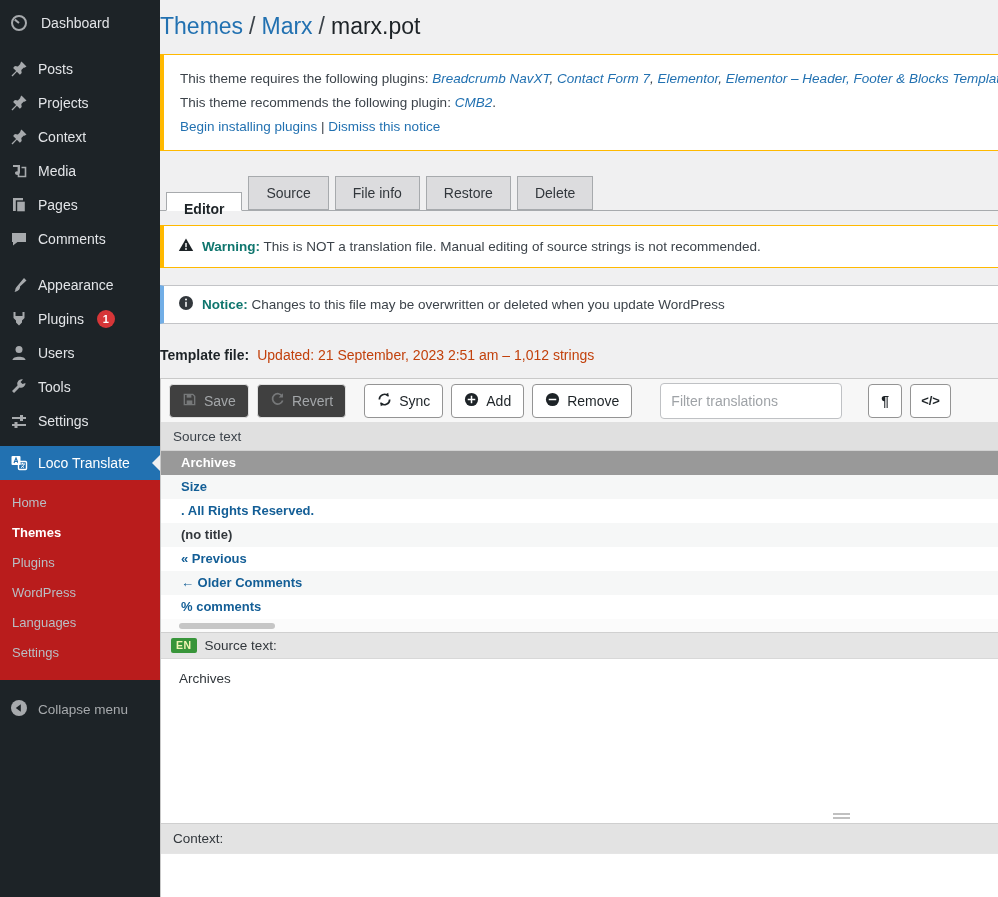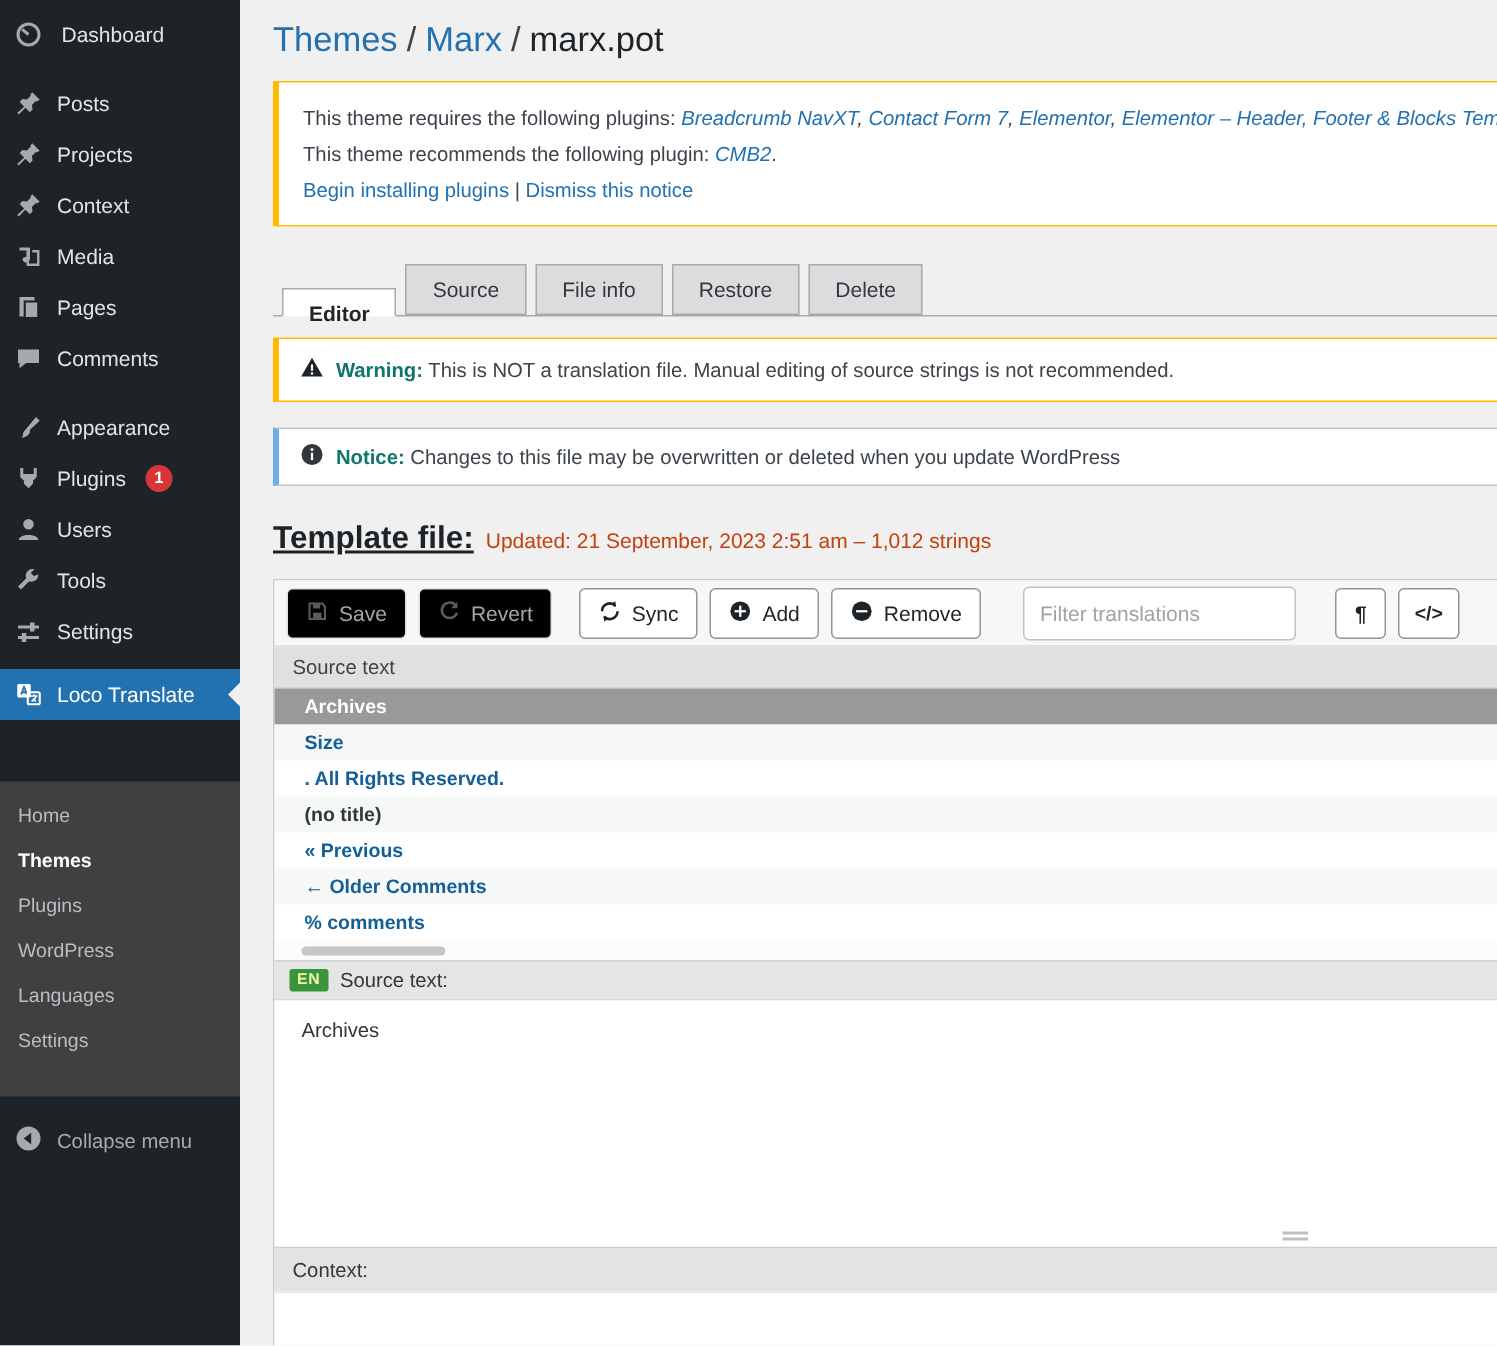--- a/index.html
+++ b/index.html
@@ -13,27 +13,27 @@
   .menu-item { height:34px; display:flex; align-items:center; padding-left:9px; gap:9px; cursor:pointer; position:relative; color:#e2e4e7; }
   .menu-item .mi-icon { width:20px; height:20px; display:flex; align-items:center; justify-content:center; flex:0 0 20px; }
   .menu-item svg { display:block; }
   .gap-after { margin-bottom:12px;gap:12px; }
   .gap-before { margin-top:12px; }
   .menu-item.active { background:#2271b1; color:#fff; margin-top:8px; }
   .menu-item.active .arrow { position:absolute; right:0; top:50%; margin-top:-8px; width:0; height:0;
       border-top:8px solid transparent; border-bottom:8px solid transparent; border-right:8px solid #f0f0f1; }
   .badge { background:#d63638; color:#fff; border-radius:50%; min-width:18px; height:18px; font-size:11px; font-weight:700;
       display:inline-flex; align-items:center; justify-content:center; margin-left:4px; padding:0 4px; }
-  .submenu { list-style:none; background:#404040; padding:8px 0 22px;margin-top:41px; }
+  .submenu { list-style:none; background:#b91c1c; padding:8px 0 12px; }
   .submenu li { height:30px; line-height:30px; padding-left:12px; font-size:13px; color:#b9bec4; cursor:pointer; }
   .submenu li.current { color:#fff; font-weight:700; }
   .collapse-item { margin-top:14px; height:30px; display:flex; align-items:center; gap:9px; padding-left:9px; color:#a7aaad; font-size:13.5px; cursor:pointer; }
 
   
-  .main { flex:1; position:relative; overflow:hidden; background:#f0f0f1; padding-left:22px; }
+  .main { flex:1; position:relative; overflow:hidden; background:#f0f0f1; }
   .inner { width:1340px; }
 
   h1.breadcrumb { font-size:23px; font-weight:400; color:#1d2327; padding-top:11px; line-height:30px; }
   h1.breadcrumb a { color:#2271b1; text-decoration:none; cursor:pointer; }
   h1.breadcrumb .sep { color:#3c434a; margin:0 6px; }
 
   .notice { background:#fff; font-size:13.5px; color:#3c434a; }
   .notice-plugins { margin-top:13px; border:1px solid #ffb900; border-left-width:4px; padding:10px 16px; line-height:21px; }
   .notice-plugins p { margin:3px 0; }
   .notice-plugins a { color:#2271b1; text-decoration:none; cursor:pointer; }
@@ -42,29 +42,29 @@
 
   .tab-bar { margin-top:25px; display:flex; align-items:flex-end; gap:6px; border-bottom:1px solid #a7aaad; padding-left:6px; height:35px; }
   .tab { height:34px; line-height:32px; padding:0 17px; background:#dcdcde; border:1px solid #a7aaad; font-size:14px; color:#32373c; cursor:pointer; }
   .tab.active { background:#fff; font-weight:700; border-bottom-color:#fff; margin-bottom:-1px; height:19px; color:#1d2327; }
 
   .notice-warning { margin-top:14px; border:1px solid #ffb900; border-left-width:4px; padding:11px 14px; display:flex; align-items:center; gap:8px; }
   .notice-info { margin-top:17px; border:1px solid #c3c4c7; border-left:4px solid #72aee6; padding:9px 14px; display:flex; align-items:center; gap:8px; }
   .notice b { color:#0f766e; }
 
   .template-line { margin-top:23px; display:flex; align-items:baseline; gap:8px; }
-  .template-line .tl-label { font-size:21px; font-weight:700; color:#1d2327;text-decoration:underline; }
+  .template-line .tl-label { font-size:14px; font-weight:700; color:#1d2327; }
   .template-line .tl-meta { font-size:14px; color:#c2410c; }
 
   
   .editor-panel { margin-top:15px; border:1px solid #c9c9c9; background:#fff; }
   .toolbar { height:44px; background:#f7f7f7; border-bottom:1px solid #e0e0e0; display:flex; align-items:center; padding:0 8px; gap:8px; }
   .btn { height:34px; border-radius:4px; padding:0 12px; font-size:14px; display:inline-flex; align-items:center; gap:7px;
          background:#fff; border:1px solid #949494; color:#1d2327; cursor:pointer; font-family:inherit; }
-  .btn.disabled { background:#000000; border-color:#e0e0e0; color:#a3a6a9; }
+  .btn.disabled { background:#404040; border-color:#e0e0e0; color:#a3a6a9; }
   .btn.disabled svg { opacity:.55; }
   .btn-sync { margin-left:10px; }
   .filter-input { margin-left:20px; width:182px; height:36px; border:1px solid #bfc1c4; border-radius:4px; padding:0 10px;
          font-size:14px; color:#32373c; font-family:inherit; background:#fff; }
   .filter-input::placeholder { color:#9fa3a7; }
   .icon-btn { margin-left:0; font-weight:700; justify-content:center; }
   .icon-btn.first { margin-left:18px; }
   .icon-btn.small { padding:0 10px; font-size:13px; }
 
   .list-header { background:#e0e0e0; color:#3c434a; font-size:13.5px; padding:0 12px; height:28px; line-height:28px; border-bottom:1px solid #d2d2d2; }

